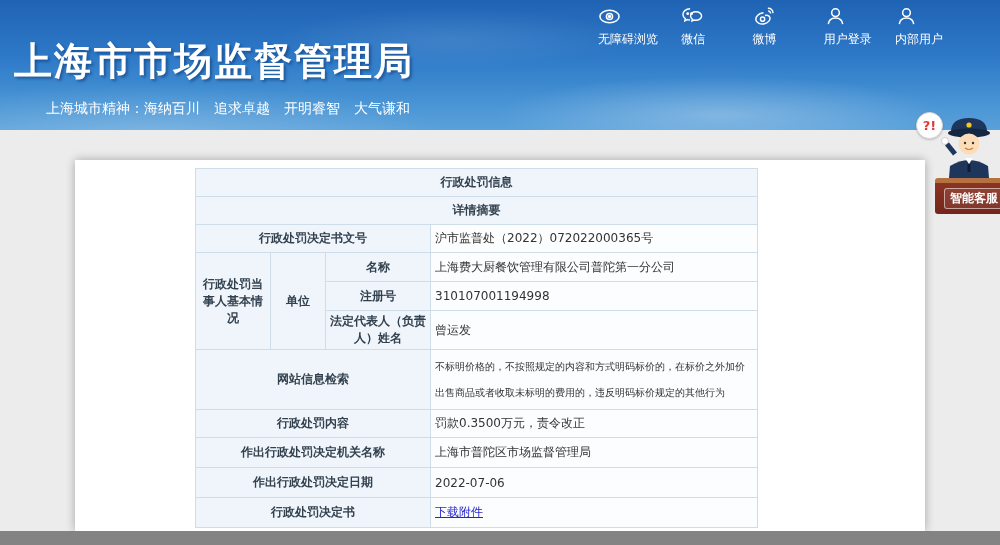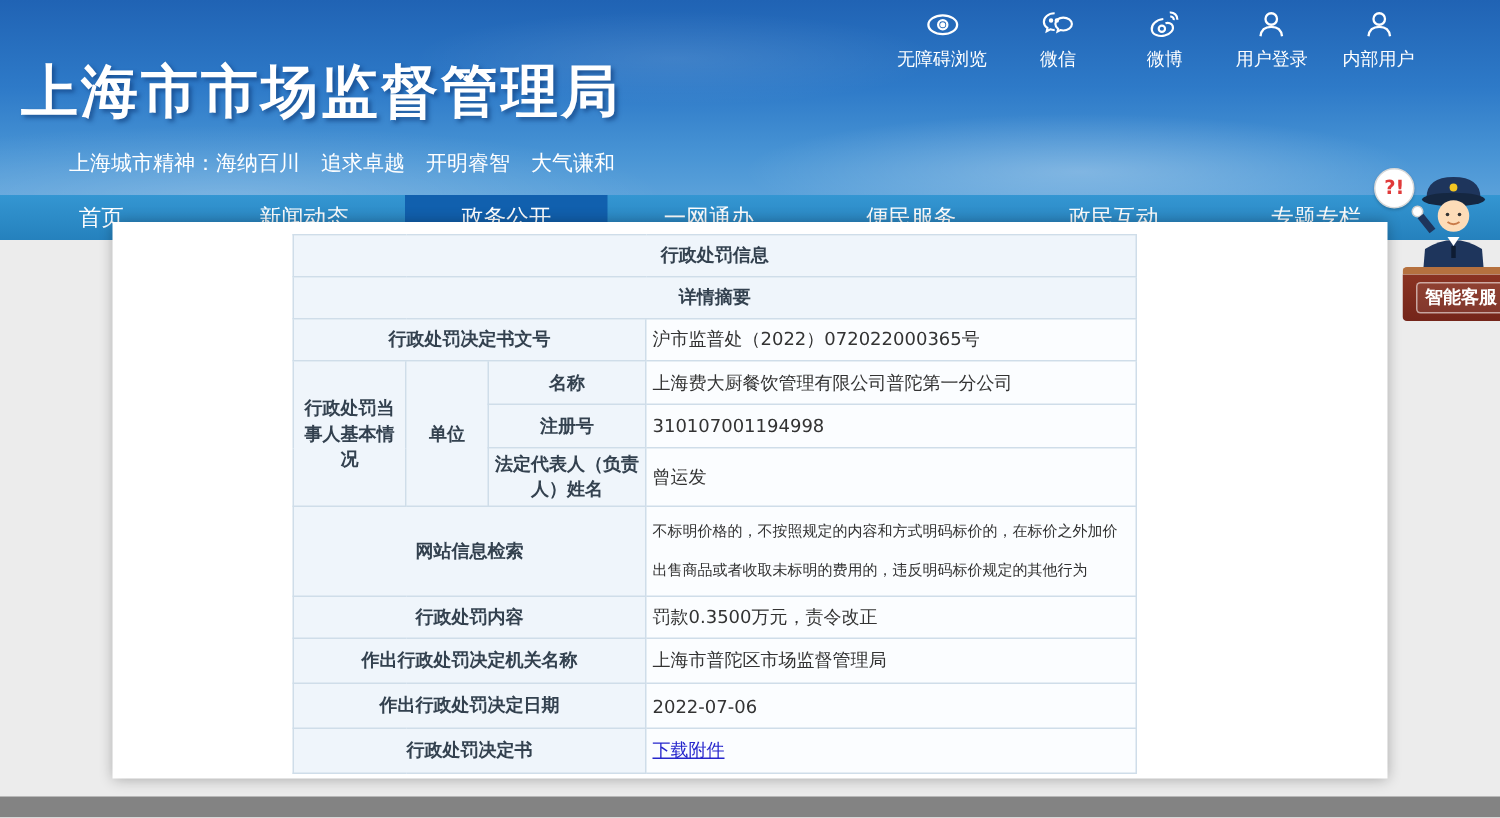--- a/index.html
+++ b/index.html
@@ -16,21 +16,21 @@
       radial-gradient(ellipse 250px 45px at 45% 30%, rgba(255,255,255,0.10), transparent 70%),
       linear-gradient(180deg,#2063b4 0%, #2e7ac8 45%, #4793d4 78%, #5aa1da 100%);
   }
   .site-title {
     position:absolute; left:14px; top:36px; color:#fff; font-size:38px; font-weight:bold;
     letter-spacing:2px; text-shadow:2px 2px 3px rgba(10,50,110,0.55); white-space:nowrap;
   }
   .slogan { position:absolute; left:46px; top:100px; color:#fff; font-size:14px; white-space:nowrap; }
 
   .quick-links { position:absolute; left:598px; top:5px; width:345px; display:flex; justify-content:space-between; }
-  .quick-link { display:flex; flex-direction:column; align-items:center; color:#fff; cursor:pointer; min-width:48px; }
+  .quick-link { display:flex; flex-direction:column; color:#fff; cursor:pointer; min-width:48px; }
   .quick-link svg { width:23px; height:23px; display:block; }
   .quick-link .ql-label { font-size:12px; margin-top:3px; white-space:nowrap; }
 
   .search-box {
     position:absolute; left:643px; top:72px; width:305px; height:35px;
     background:#fff; border-radius:18px; display:flex; align-items:center; overflow:hidden;
     box-shadow:0 1px 3px rgba(0,40,90,0.25);
   }
   .search-input {
     flex:1; border:none; outline:none; background:transparent; padding:0 8px 0 16px;
@@ -48,21 +48,21 @@
     background:linear-gradient(180deg,#3496d2,#2581bd); display:flex;
   }
   .nav-item {
     width:135px; height:30px; line-height:30px; text-align:center;
     color:#fff; font-size:15px; cursor:pointer; white-space:nowrap;
   }
   .nav-item.active { background:#1160ae; }
 
   
   .content {
-    position:absolute; left:75px; top:148px; width:850px; height:371px;
+    position:absolute; left:75px; top:160px; width:850px; height:371px;
     background:#fff; box-shadow:0 0 9px rgba(0,0,0,0.30);
   }
 
   table.penalty {
     position:absolute; left:120px; top:8px; width:562px;
     border-collapse:collapse; table-layout:fixed;
     font-size:12px; color:#333;
   }
   table.penalty td { border:1px solid #cfdde9; padding:2px 4px; }
   td.lbl { background:#eff5fb; text-align:center; font-weight:bold; color:#33414f; }
@@ -151,29 +151,20 @@
         </span>
         <span class="ql-label">内部用户</span>
       </div>
     </div>
 
     <div class="site-title">上海市市场监督管理局</div>
     <div class="slogan">上海城市精神：海纳百川　追求卓越　开明睿智　大气谦和</div>
 
   </div>
 
-  <div class="nav">
-    <div class="nav-item">首页</div>
-    <div class="nav-item">新闻动态</div>
-    <div class="nav-item active">政务公开</div>
-    <div class="nav-item">一网通办</div>
-    <div class="nav-item">便民服务</div>
-    <div class="nav-item">政民互动</div>
-    <div class="nav-item">专题专栏</div>
-  </div>
 
   <div class="content">
     <table class="penalty">
       <colgroup>
           <col style="width:75px">
           <col style="width:55px">
           <col style="width:105px">
           <col style="width:327px">
         </colgroup>
       <tbody>

